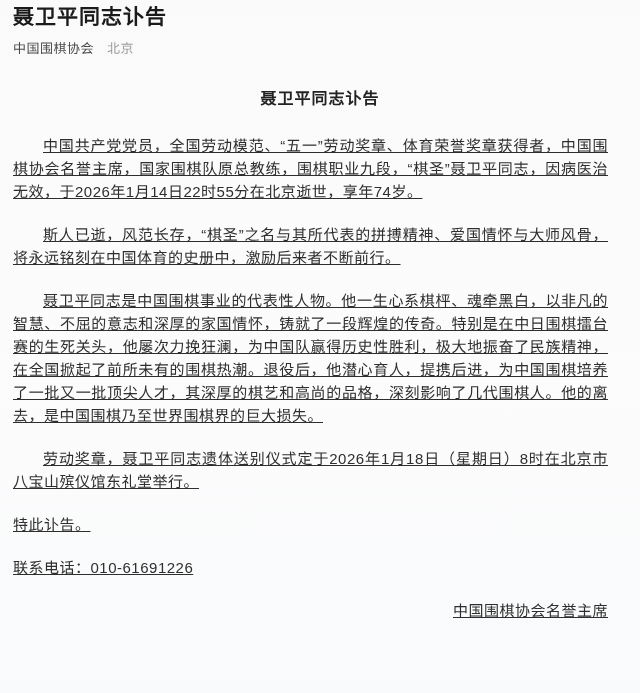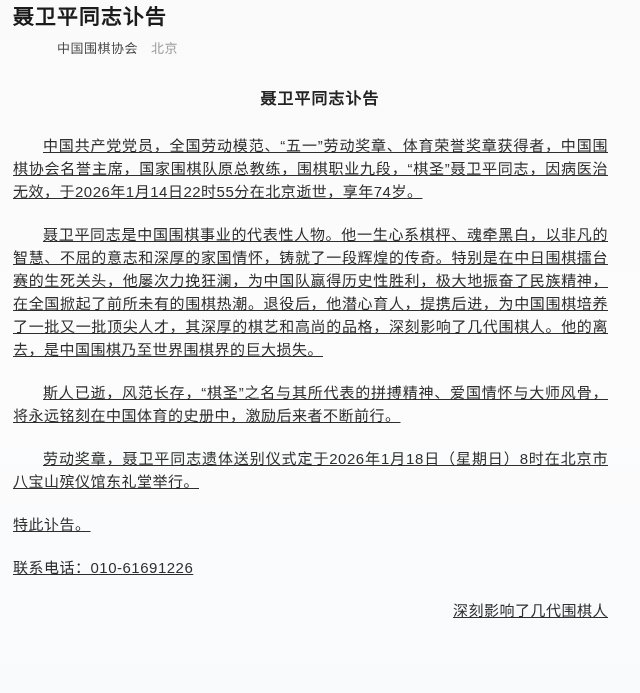--- a/index.html
+++ b/index.html
@@ -30,21 +30,20 @@
     color: #1b1b1b;
     letter-spacing: 1px;
   }
   .meta-row {
     margin-top: 8px;
     padding: 0 32px 0 13px;
     font-size: 13px;
     line-height: 18px;
     display: flex;
     align-items: center;
-    margin-left: 44px;
   }
   .meta-source {
     color: #4a4a4a;
     margin-right: 13px;
     letter-spacing: 0.5px;
   }
   .meta-date {
     color: #9b9b9b;
     margin-right: 13px;
     letter-spacing: 0.5px;
@@ -104,24 +103,24 @@
 
   <div class="meta-row">
     <span class="meta-source">中国围棋协会</span>
     <span class="meta-location">北京</span>
   </div>
 
   <h2 class="article-heading">聂卫平同志讣告</h2>
 
   <div class="article-body">
     <p>中国共产党党员，全国劳动模范、“五一”劳动奖章、体育荣誉奖章获得者，中国围棋协会名誉主席，国家围棋队原总教练，围棋职业九段，“棋圣”聂卫平同志，因病医治无效，于2026年1月14日22时55分在北京逝世，享年74岁。</p>
+    <p>斯人已逝，风范长存，“棋圣”之名与其所代表的拼搏精神、爱国情怀与大师风骨，将永远铭刻在中国体育的史册中，激励后来者不断前行。</p>
     <p>聂卫平同志是中国围棋事业的代表性人物。他一生心系棋枰、魂牵黑白，以非凡的智慧、不屈的意志和深厚的家国情怀，铸就了一段辉煌的传奇。特别是在中日围棋擂台赛的生死关头，他屡次力挽狂澜，为中国队赢得历史性胜利，极大地振奋了民族精神，在全国掀起了前所未有的围棋热潮。退役后，他潜心育人，提携后进，为中国围棋培养了一批又一批顶尖人才，其深厚的棋艺和高尚的品格，深刻影响了几代围棋人。他的离去，是中国围棋乃至世界围棋界的巨大损失。</p>
-    <p>斯人已逝，风范长存，“棋圣”之名与其所代表的拼搏精神、爱国情怀与大师风骨，将永远铭刻在中国体育的史册中，激励后来者不断前行。</p>
     <p>劳动奖章，聂卫平同志遗体送别仪式定于2026年1月18日（星期日）8时在北京市八宝山殡仪馆东礼堂举行。</p>
 
     <p class="closing-line">特此讣告。</p>
 
     <p class="contact-line">联系电话：010-61691226</p>
 
-    <p class="signature-line">深刻影响了几代围棋人</p>
+    <p class="signature-line">中国围棋协会名誉主席</p>
   </div>
 
 </div>
 
 </body></html>

